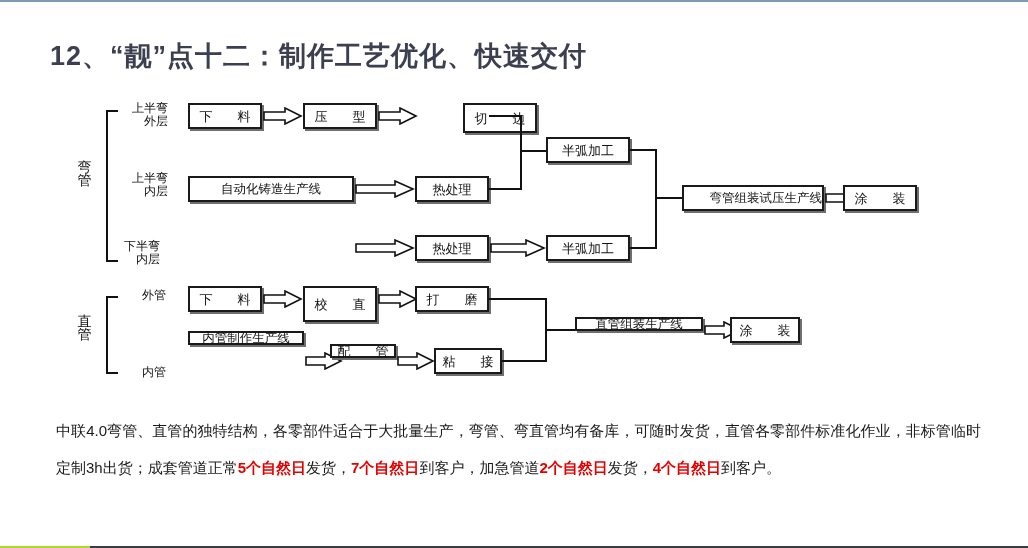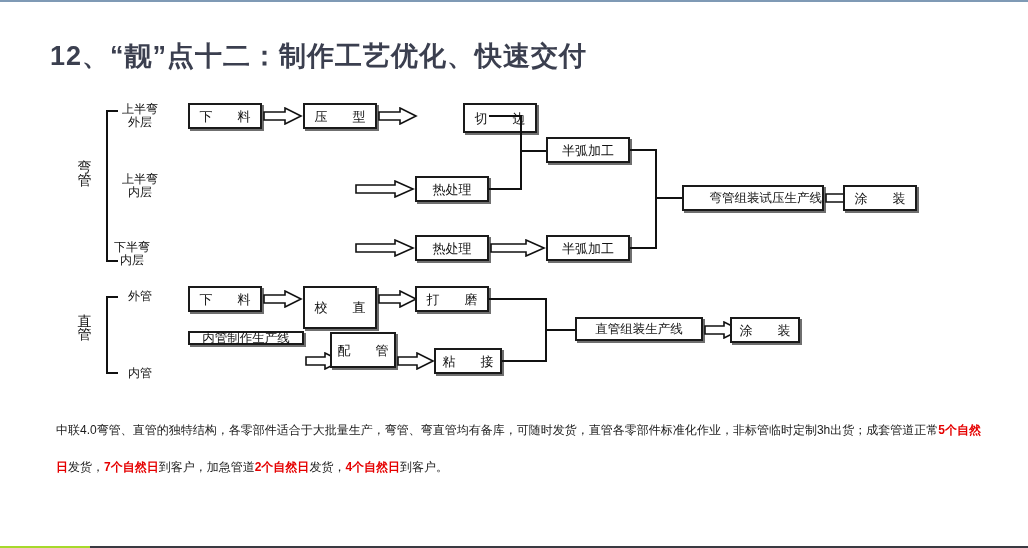--- a/index.html
+++ b/index.html
@@ -33,41 +33,41 @@
   .node.wide{font-size:12.5px;}
   .node .sp{letter-spacing:6px;text-indent:6px;}
 
   
   .grouplabel{
     position:absolute;font-size:14px;color:#111;
     text-align:center;line-height:26px;white-space:nowrap;
   }
   .sublabel{
     position:absolute;font-size:12px;color:#111;
-    text-align:center;line-height:13px;white-space:nowrap;
+    text-align:right;line-height:13px;white-space:nowrap;font-family:Liberation Mono, monospace;
   }
 
   
   .bracket{position:absolute;box-sizing:border-box;
     border-left:2px solid #111;border-top:2px solid #111;border-bottom:2px solid #111;
     border-right:none;}
 
   
   .ln{position:absolute;background:#111;}
   .ln.h{height:2px;}
   .ln.v{width:2px;}
 
   
   .arrow{position:absolute;height:18px;}
   .arrow svg{display:block;}
 
   
   .para{
     position:absolute;left:56px;top:410px;width:925px;
-    font-size:12px;color:#1a1a1a;line-height:37px;
+    font-size:15px;color:#1a1a1a;line-height:37px;
     text-align:justify;
   }
   .para b{color:#e50000;font-weight:bold;}
 
   
   .footbar{position:absolute;left:0;bottom:0;width:1028px;height:4px;background:#3a3a42;}
   .footbar .prog{position:absolute;left:0;top:0;height:4px;width:90px;background:#a6d92b;}
 </style>
 </head>
 <body>
@@ -109,20 +109,23 @@
     </div>
     <div class="arrow" style="left:378px;top:17px;width:40px;">
       <svg width="40" height="18" viewBox="0 0 40 18">
           <polygon points="1,5 22,5 22,1 38,9 22,17 22,13 1,13" fill="#ffffff" stroke="#111" stroke-width="1.6"></polygon>
         </svg>
     </div>
     <div class="node" style="left:415px;top:13px;width:74px;height:30px;margin-left:48px;">
       <span class="sp">切　边</span>
     </div>
 
+    <div class="node wide" style="left:188px;top:86px;width:166px;height:26px;">
+      <span>自动化铸造生产线</span>
+    </div>
     <div class="arrow" style="left:355px;top:90px;width:60px;">
       <svg width="60" height="18" viewBox="0 0 60 18">
           <polygon points="1,5 40,5 40,1 58,9 40,17 40,13 1,13" fill="#ffffff" stroke="#111" stroke-width="1.6"></polygon>
         </svg>
     </div>
     <div class="node" style="left:415px;top:86px;width:74px;height:26px;">
       <span>热处理</span>
     </div>
 
     <div class="ln h" style="left:489px;top:25px;width:33px;"></div>
@@ -181,58 +184,58 @@
     </div>
 
     <div class="node" style="left:188px;top:196px;width:74px;height:26px;">
       <span class="sp">下　料</span>
     </div>
     <div class="arrow" style="left:263px;top:200px;width:40px;">
       <svg width="40" height="18" viewBox="0 0 40 18">
           <polygon points="1,5 22,5 22,1 38,9 22,17 22,13 1,13" fill="#ffffff" stroke="#111" stroke-width="1.6"></polygon>
         </svg>
     </div>
-    <div class="node" style="left:303px;top:196px;width:74px;height:43px;">
+    <div class="node" style="left:303px;top:196px;width:74px;height:36px;">
       <span class="sp">校　直</span>
     </div>
     <div class="arrow" style="left:378px;top:200px;width:40px;">
       <svg width="40" height="18" viewBox="0 0 40 18">
           <polygon points="1,5 22,5 22,1 38,9 22,17 22,13 1,13" fill="#ffffff" stroke="#111" stroke-width="1.6"></polygon>
         </svg>
     </div>
     <div class="node" style="left:415px;top:196px;width:74px;height:26px;">
       <span class="sp">打　磨</span>
     </div>
 
     <div class="node wide" style="left:188px;top:241px;width:116px;height:14px;">
       <span>内管制作生产线</span>
     </div>
     <div class="arrow" style="left:305px;top:262px;width:38px;">
       <svg width="38" height="18" viewBox="0 0 38 18">
           <polygon points="1,5 20,5 20,1 36,9 20,17 20,13 1,13" fill="#ffffff" stroke="#111" stroke-width="1.6"></polygon>
         </svg>
     </div>
-    <div class="node" style="left:330px;top:242px;width:66px;height:36px;">
+    <div class="node" style="left:330px;top:254px;width:66px;height:14px;">
       <span class="sp">配　管</span>
     </div>
     <div class="arrow" style="left:397px;top:262px;width:38px;">
       <svg width="38" height="18" viewBox="0 0 38 18">
           <polygon points="1,5 20,5 20,1 36,9 20,17 20,13 1,13" fill="#ffffff" stroke="#111" stroke-width="1.6"></polygon>
         </svg>
     </div>
     <div class="node" style="left:434px;top:258px;width:68px;height:26px;">
       <span class="sp">粘　接</span>
     </div>
 
     <div class="ln h" style="left:489px;top:208px;width:58px;"></div>
     <div class="ln h" style="left:502px;top:270px;width:45px;"></div>
     <div class="ln v" style="left:545px;top:208px;height:64px;"></div>
     <div class="ln h" style="left:545px;top:239px;width:32px;"></div>
 
-    <div class="node wide" style="left:575px;top:227px;width:128px;height:24px;">
+    <div class="node wide" style="left:575px;top:227px;width:128px;height:14px;">
       <span>直管组装生产线</span>
     </div>
     <div class="arrow" style="left:704px;top:231px;width:38px;">
       <svg width="38" height="18" viewBox="0 0 38 18">
           <polygon points="1,5 20,5 20,1 36,9 20,17 20,13 1,13" fill="#ffffff" stroke="#111" stroke-width="1.6"></polygon>
         </svg>
     </div>
     <div class="node" style="left:730px;top:227px;width:70px;height:26px;">
       <span class="sp">涂　装</span>
     </div>

